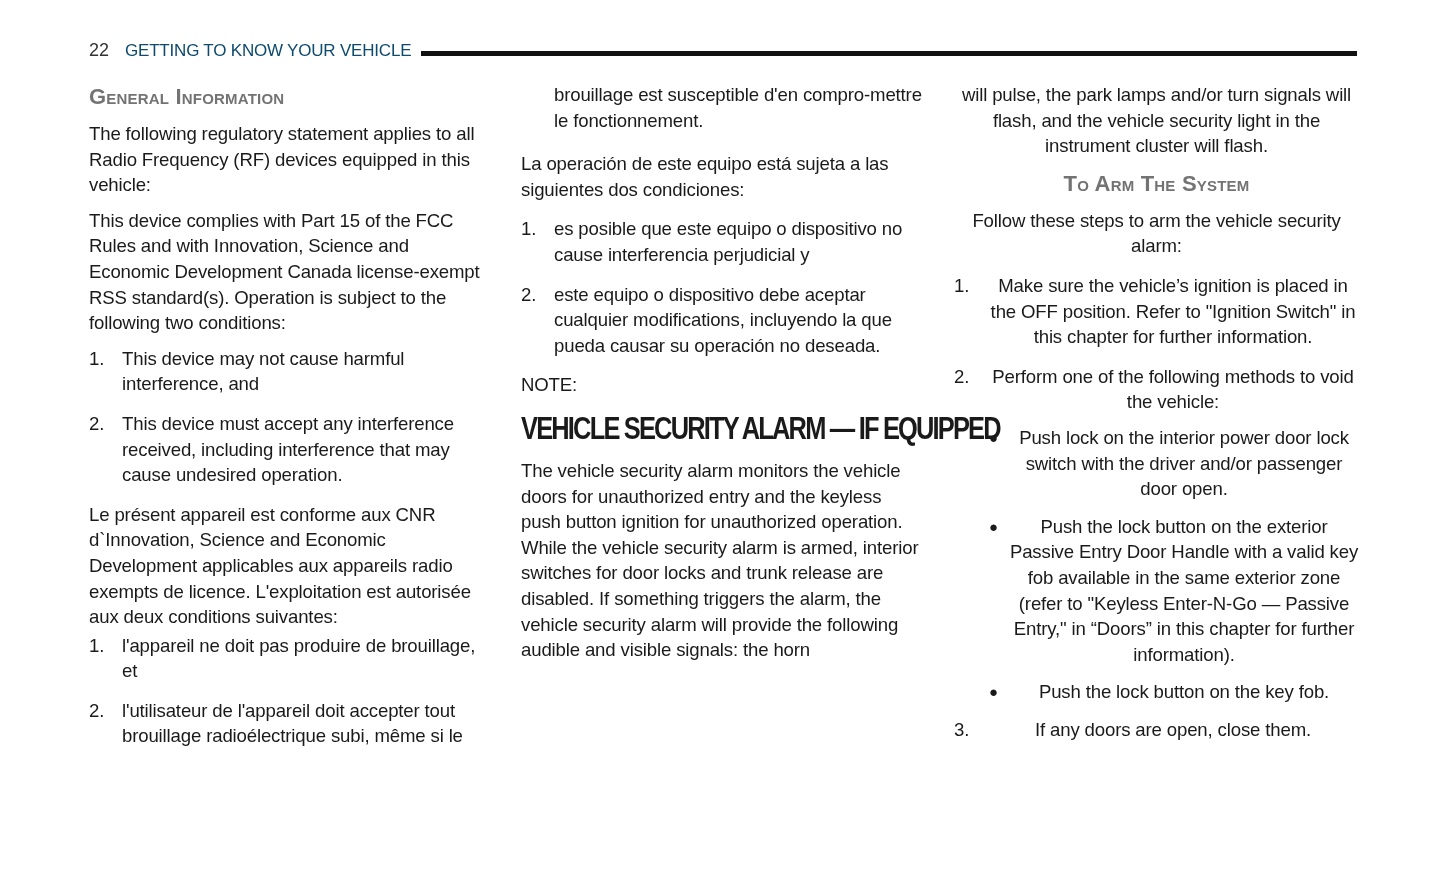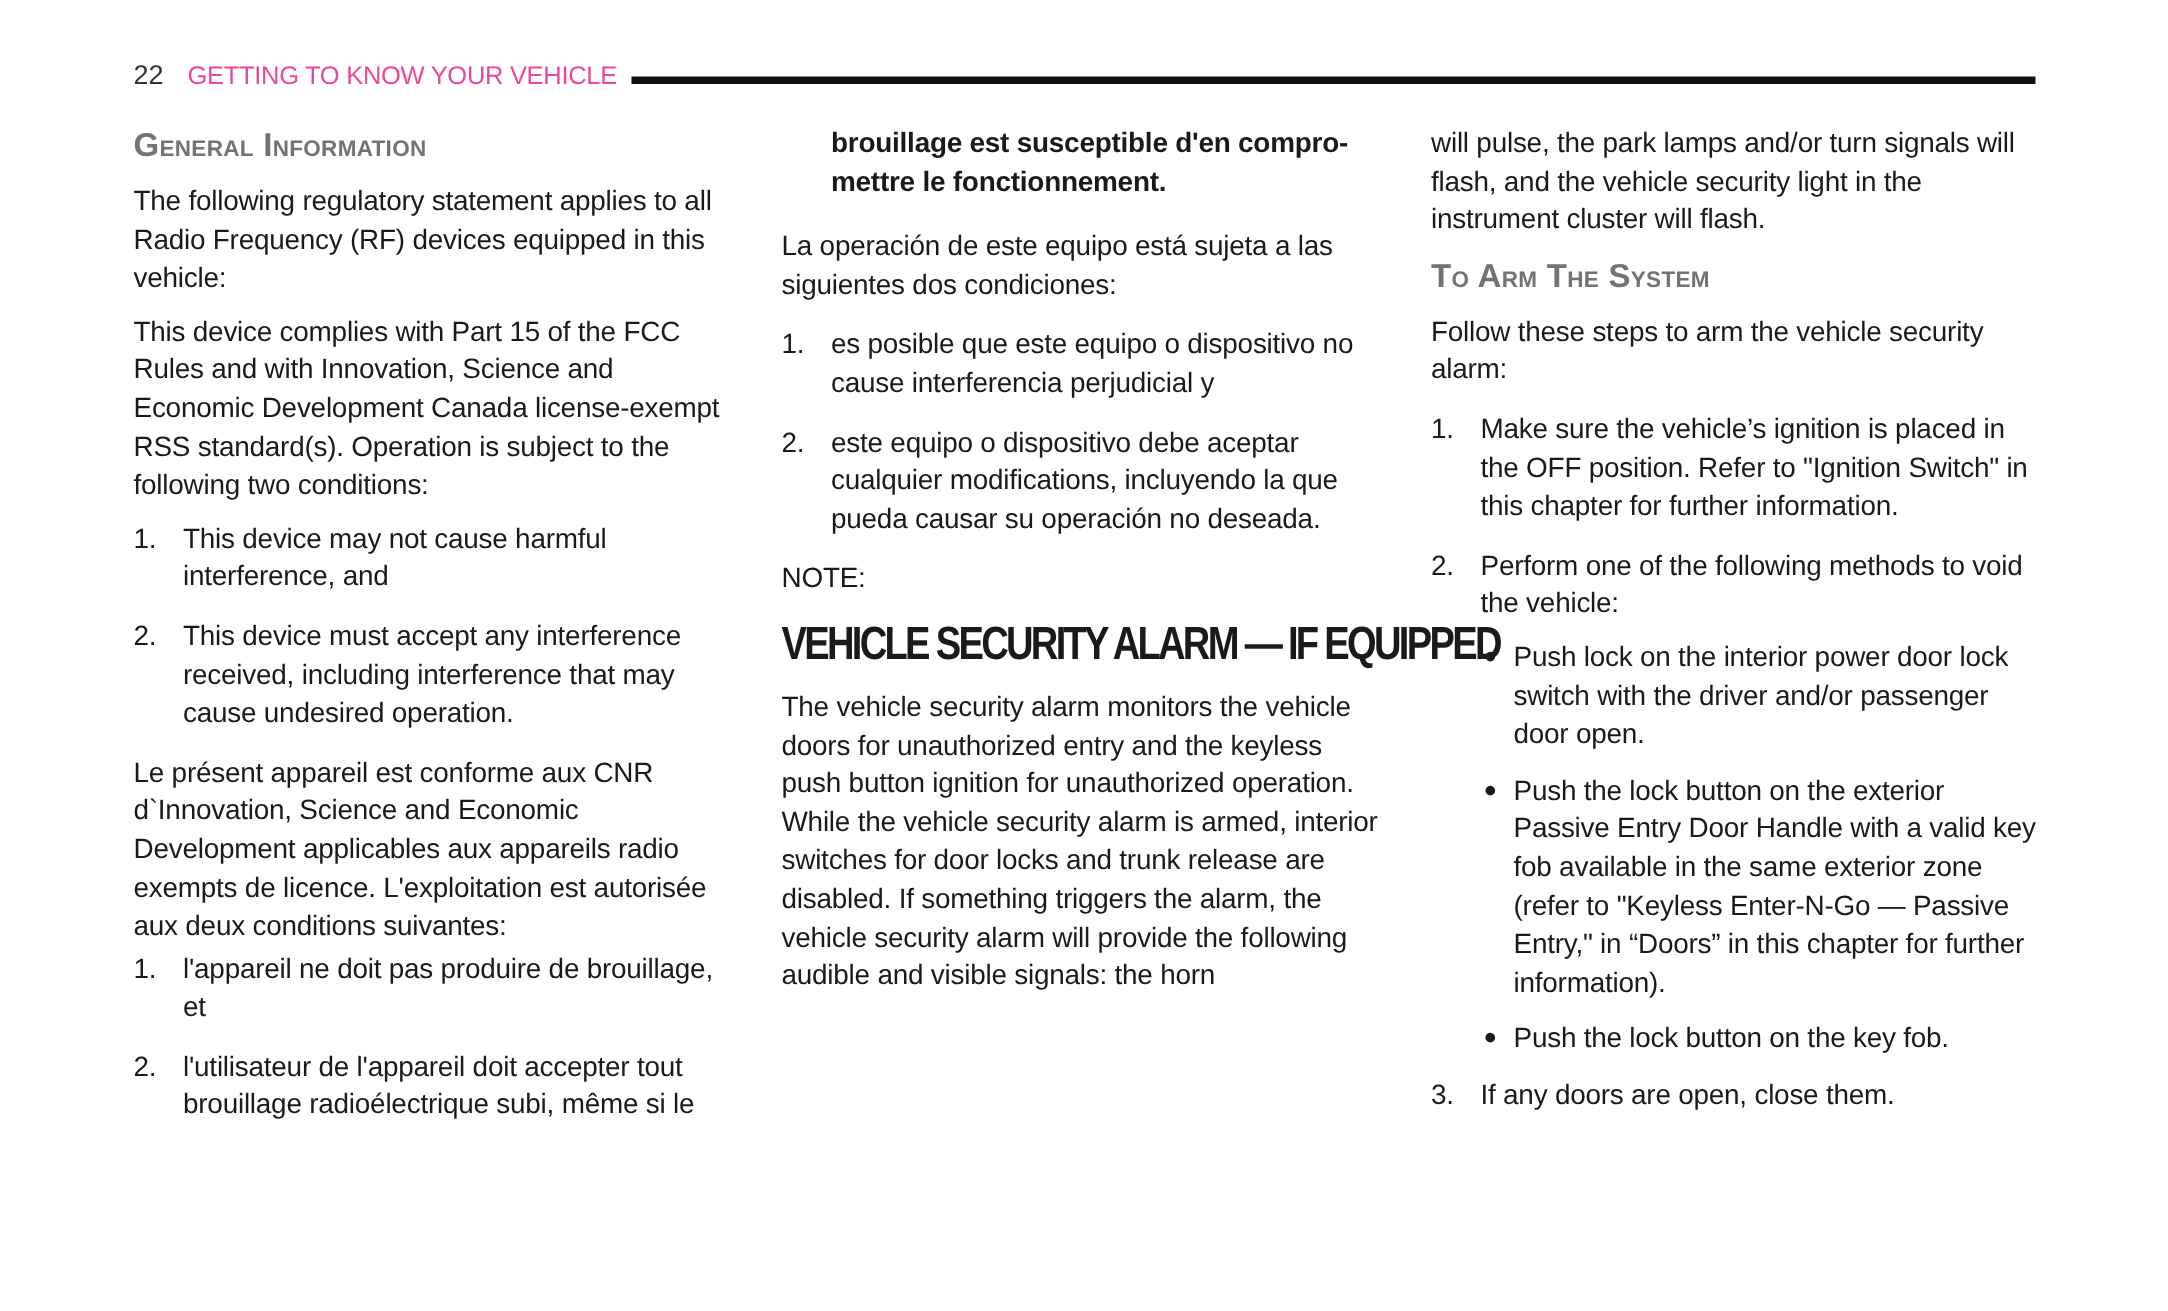--- a/index.html
+++ b/index.html
@@ -1,41 +1,41 @@
 <!DOCTYPE html>
 <html><head>
 <meta charset="utf-8">
 <style>
   html, body { margin:0; padding:0; background:#ffffff; }
   body { width:1445px; height:874px; position:relative; overflow:hidden;
          font-family:"Liberation Sans", "DejaVu Sans", sans-serif; color:#1a1a1a; }
   .header { position:absolute; left:89px; top:38px; width:1268px; height:26px; }
   .page-num { position:absolute; left:0; top:2px; font-size:18px; color:#333; }
-  .running-title { position:absolute; left:36px; top:3px; font-size:17px; color:#ec4899; letter-spacing:-0.2px; }
+  .running-title { position:absolute; left:36px; top:3px; font-size:17px; color:#0c4a6e; letter-spacing:-0.2px; }
   .rule { position:absolute; left:332px; top:13px; right:0; height:5px; background:#111; }
 
   .col { position:absolute; top:82px; font-size:18.6px; line-height:25.6px; letter-spacing:-0.15px; }
   .col1 { left:89px; width:405px; }
   .col2 { left:521px; width:405px; }
-  .col3 { left:954px; width:405px; }
+  .col3 { left:954px; width:405px;text-align:center; }
 
   h2.smallcaps { margin:0 0 9px 0; font-size:22px; font-weight:bold; font-variant:small-caps;
        letter-spacing:0.2px; color:#737373; line-height:30px; }
   p { margin:0 0 10px 0; }
   .ol { margin:0 0 14px 0; padding:0; list-style:none; }
   .ol li { position:relative; padding-left:33px; margin-bottom:14px; }
   .ol li .num { position:absolute; left:0; top:0; }
   .ul { margin:0 0 12px 33px; padding:0; list-style:none; }
   .ul li { position:relative; padding-left:22px; margin-bottom:12px; }
   .ul li .bullet { position:absolute; left:2px; top:0; font-size:15px; }
   .note-label { margin:0; }
   .big-heading { margin:12px 0 10px 0; font-family:"Liberation Sans", sans-serif; font-weight:bold;
       font-size:31px; line-height:38px; letter-spacing:-2.2px; transform:scaleX(0.82);
       transform-origin:left; white-space:nowrap; color:#1a1a1a; }
-  .cont { padding-left:33px; margin-bottom:18px;font-weight:bold; }
+  .cont { padding-left:33px; margin-bottom:18px; }
 </style>
 </head>
 <body>
 
 <div class="header">
   <span class="page-num">22</span>
   <span class="running-title">GETTING TO KNOW YOUR VEHICLE</span>
   <div class="rule"></div>
 </div>
 

